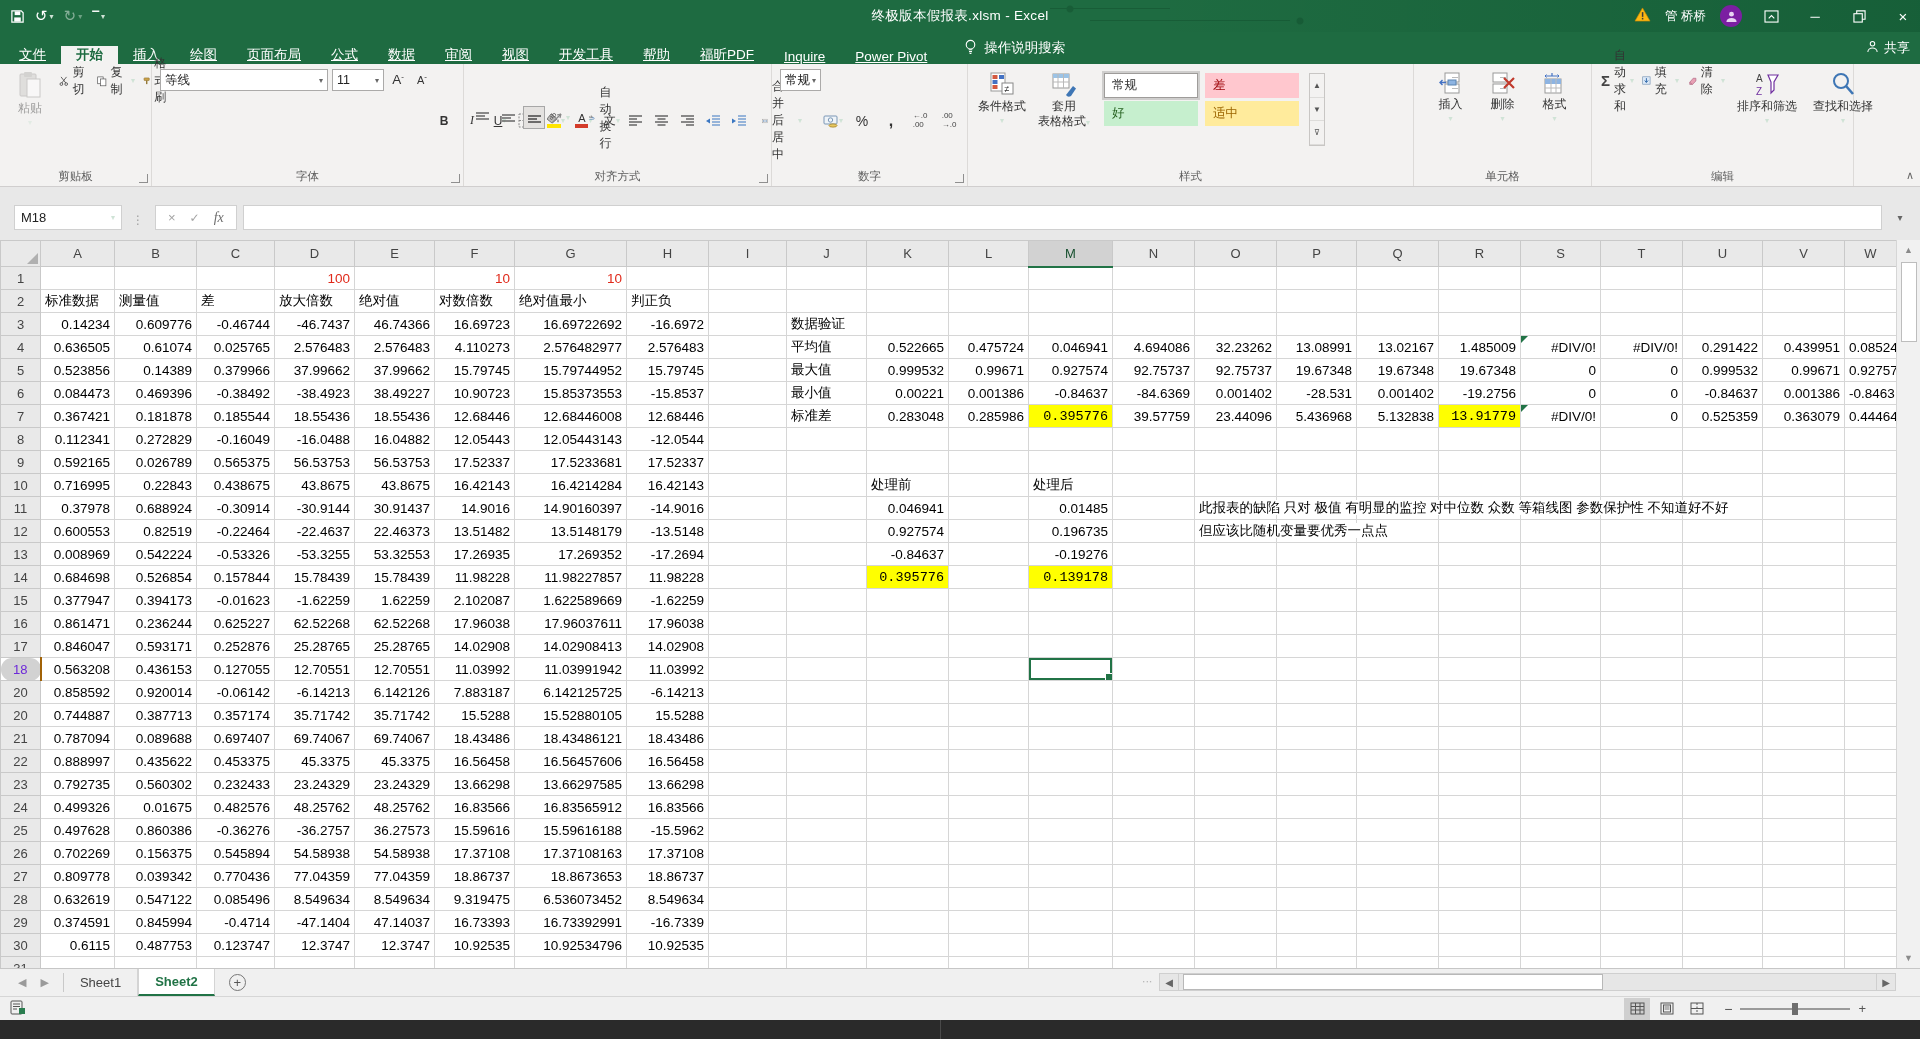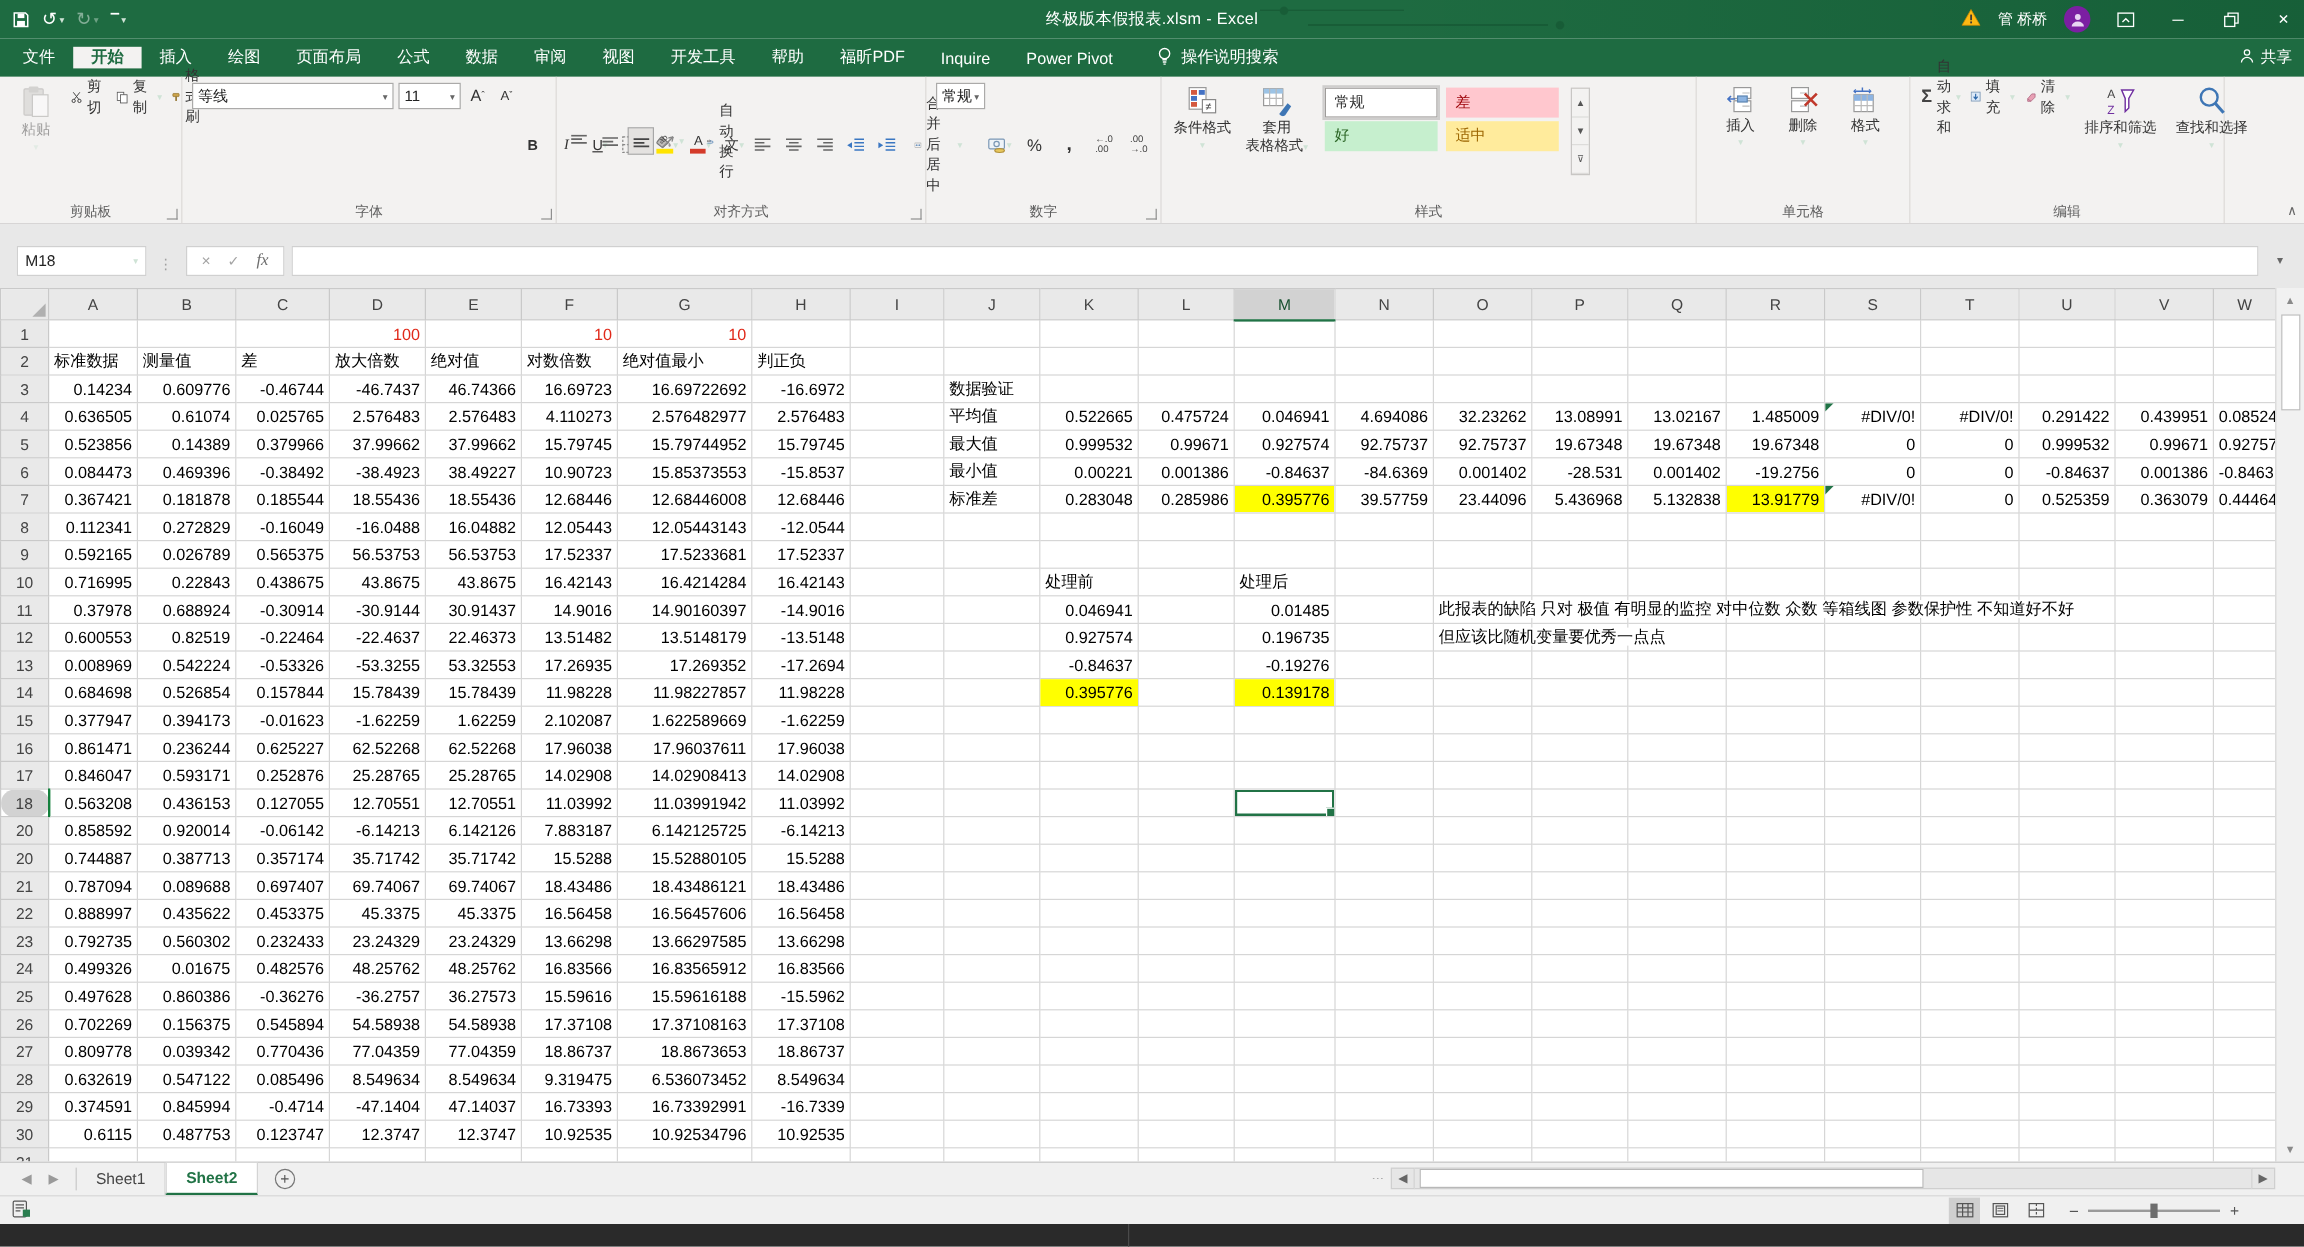--- a/index.html
+++ b/index.html
@@ -24,21 +24,21 @@
   .circuit { position:absolute; top:0; left:1050px; width:870px; height:32px; opacity:.35; pointer-events:none;
     background:
      linear-gradient(#0d4527 1.5px, transparent 1.5px) 0 8px/120px 100% no-repeat,
      linear-gradient(#0d4527 1.5px, transparent 1.5px) 40px 20px/200px 100% no-repeat,
      radial-gradient(circle 4px at 20px 9px, #0d4527 3px, transparent 4px),
      radial-gradient(circle 4px at 250px 21px, #0d4527 3px, transparent 4px); }
 
   
   .tabrow { position:absolute; left:0; top:32px; width:1920px; height:32px; background:#1e6b41;
     display:flex; align-items:stretch; color:#fff; }
-  #rtabs { display:flex; align-items:center; padding-left:4px; }
+  #rtabs { display:flex; align-items:flex-end; padding-left:4px;text-decoration:underline; }
   .rtab { padding:0 15px; display:flex; align-items:center; font-size:13.5px; cursor:default; }
   .rtab.on { background:#f3f2f1; color:#1e6b41; font-weight:bold; }
   .tellme { display:flex; align-items:center; gap:7px; margin-left:22px; font-size:13.5px; }
   .share { position:absolute; right:10px; top:0; height:32px; display:flex; align-items:center; gap:5px; font-size:13px; }
 
   
   .ribbon { position:absolute; left:0; top:64px; width:1920px; height:123px; background:#f3f2f1;
     border-bottom:1px solid #d0cece; display:flex; font-size:12px; color:#333; }
   .rgroup { position:relative; border-right:1px solid #dcdad8; padding:3px 4px 18px 4px; display:flex; }
   .rg-label { position:absolute; left:0; right:0; bottom:2px; text-align:center; font-size:11.5px; color:#5e5e5e; }
@@ -74,25 +74,25 @@
   .ffield { flex:1; height:25px; background:#fff; border:1px solid #d0d0d0; }
   .fchev { width:24px; height:25px; display:flex; align-items:center; justify-content:center; color:#666; font-size:10px; }
 
   
   .gridwrap { position:absolute; left:0; top:240px; width:1896px; height:728px; overflow:hidden; background:#fff; }
   #sheet { border-collapse:collapse; table-layout:fixed; width:1896px; }
   #sheet th, #sheet td { border:1px solid #d6d6d6; height:23px; overflow:hidden; white-space:nowrap; font-weight:normal; }
   #sheet thead th { background:#e9e9e9; border-color:#c9c9c9; color:#444; font-size:13px; height:26px; text-align:center; }
   #sheet thead th.act { background:#d2d2d2; border-bottom:2px solid #217346; color:#17502f; }
   #sheet tbody th { background:#e9e9e9; border-color:#c9c9c9; color:#444; font-size:13px; text-align:center; }
-  #sheet tbody th.act { background:#d2d2d2; border-right:2px solid #15803d; color:#404040;border-radius:11px; }
+  #sheet tbody th.act { background:#d2d2d2; border-right:2px solid #a16207; color:#6d28d9;border-radius:11px; }
   #sheet td { font-size:13.5px; color:#000; text-align:right; padding:0 4px; position:relative; }
   #sheet td.tl { text-align:left; }
   #sheet td.red { color:#e0291a; }
-  #sheet td.hl { background:#ffff00; }
+  #sheet td.hl { background:#ffff00;font-family:Liberation Mono, monospace; }
   #sheet td.err::before { content:""; position:absolute; left:0; top:0; border-top:7px solid #217346; border-right:7px solid transparent; }
   #sheet td.sel { box-shadow:inset 0 0 0 2px #217346; }
   #sheet td.sel::after { content:""; position:absolute; right:-1px; bottom:-1px; width:6px; height:6px; background:#217346; border:1px solid #fff; }
   #sheet td.note { overflow:visible; text-align:left; }
   #sheet td.note span { position:relative; z-index:2; background:#fff; padding-right:6px; }
   .corner { position:relative; }
   .corner::after { content:""; position:absolute; right:2px; bottom:2px; border-bottom:11px solid #b0b0b0; border-left:11px solid transparent; }
 
   
   .vscroll { position:absolute; right:0; top:240px; width:24px; height:728px; background:#f1f1f1; border-left:1px solid #d6d6d6;

